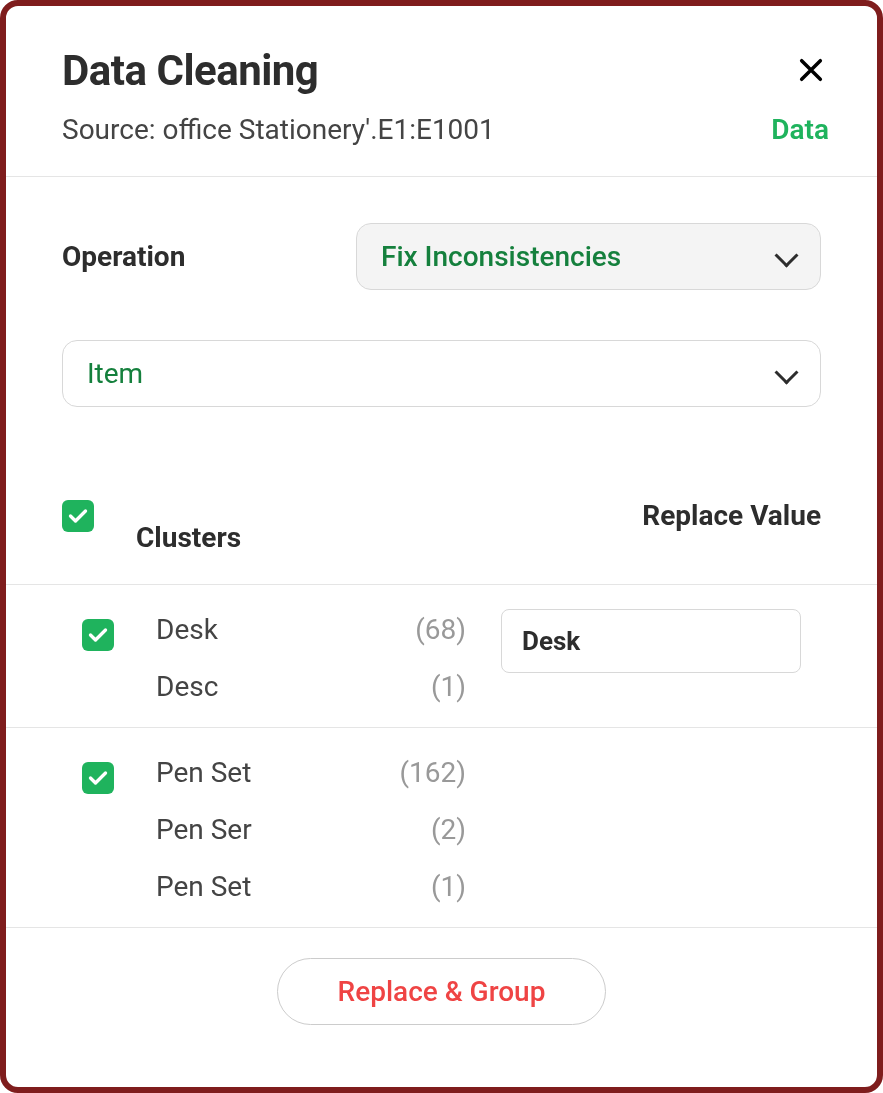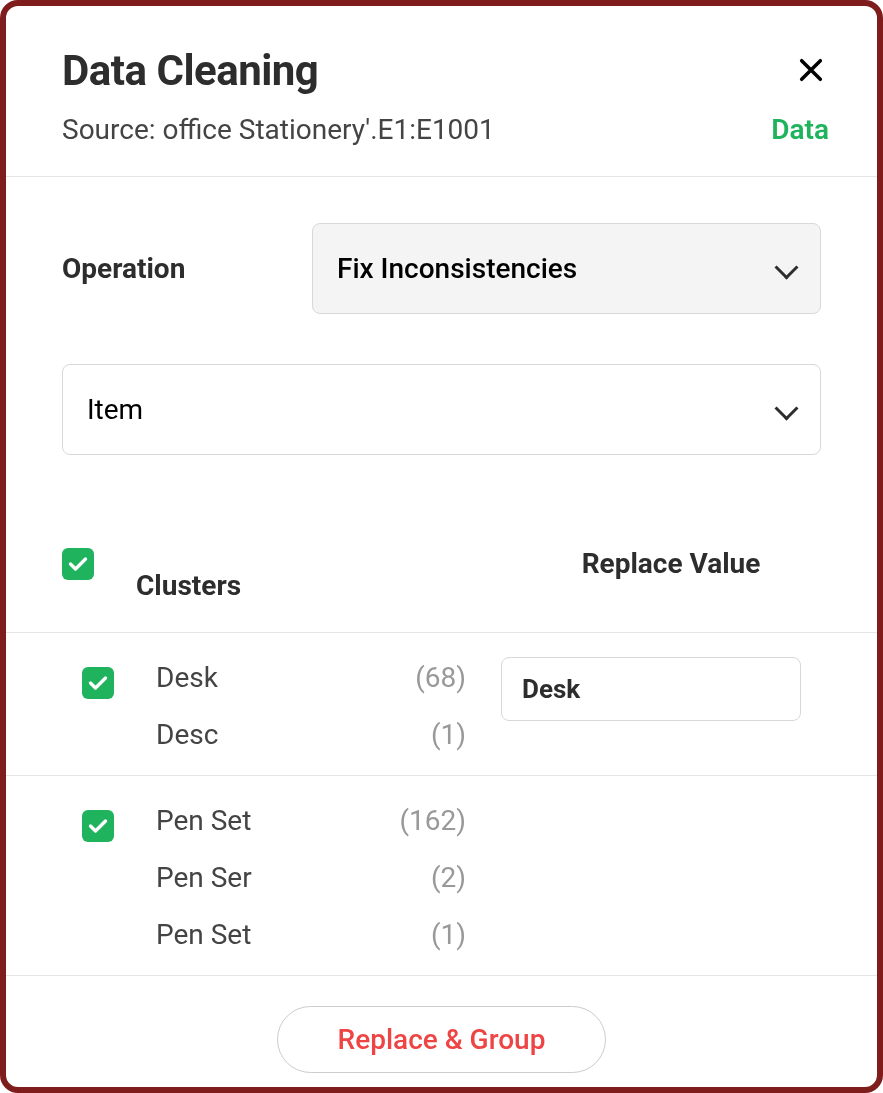--- a/index.html
+++ b/index.html
@@ -69,35 +69,36 @@
       flex: 1;
       padding: 46px 0 0 0;
       display: flex;
       flex-direction: column;
     }
     .form-row {
       display: flex;
       align-items: center;
       padding: 0 56px;
       margin-bottom: 50px;
+      gap: 44px;
     }
     .form-label {
       font-size: 28px;
       font-weight: 700;
       color: #2d2d2d;
       width: 250px;
       flex-shrink: 0;
     }
     .select-control {
       flex: 1;
-      padding: 28px 24px;
+      padding: 16px 24px;
       border: 1px solid #d8d8d8;
-      border-radius: 8px;
-      font-size: 28px;
-      color: #000000;
+      border-radius: 15px;
+      font-size: 28px;
+      color: #15803d;
       display: flex;
       justify-content: space-between;
       align-items: center;
       cursor: pointer;
       background: #fff;
     }
     .select-control.filled {
       background: #f4f4f4;
     }
     .select-text {
@@ -149,21 +150,21 @@
       font-weight: 700;
       color: #2d2d2d;
       flex: 1;
       margin-top: 44px;
     }
     .th-replace {
       font-size: 28px;
       font-weight: 700;
       color: #2d2d2d;
       width: 300px;
-      text-align: center;
+      text-align: right;
     }
     .cluster-row {
       display: flex;
       padding: 24px 76px;
       border-bottom: 1px solid #e5e5e5;
       align-items: flex-start;
     }
     .cluster-row:last-of-type {
       border-bottom: none;
     }

